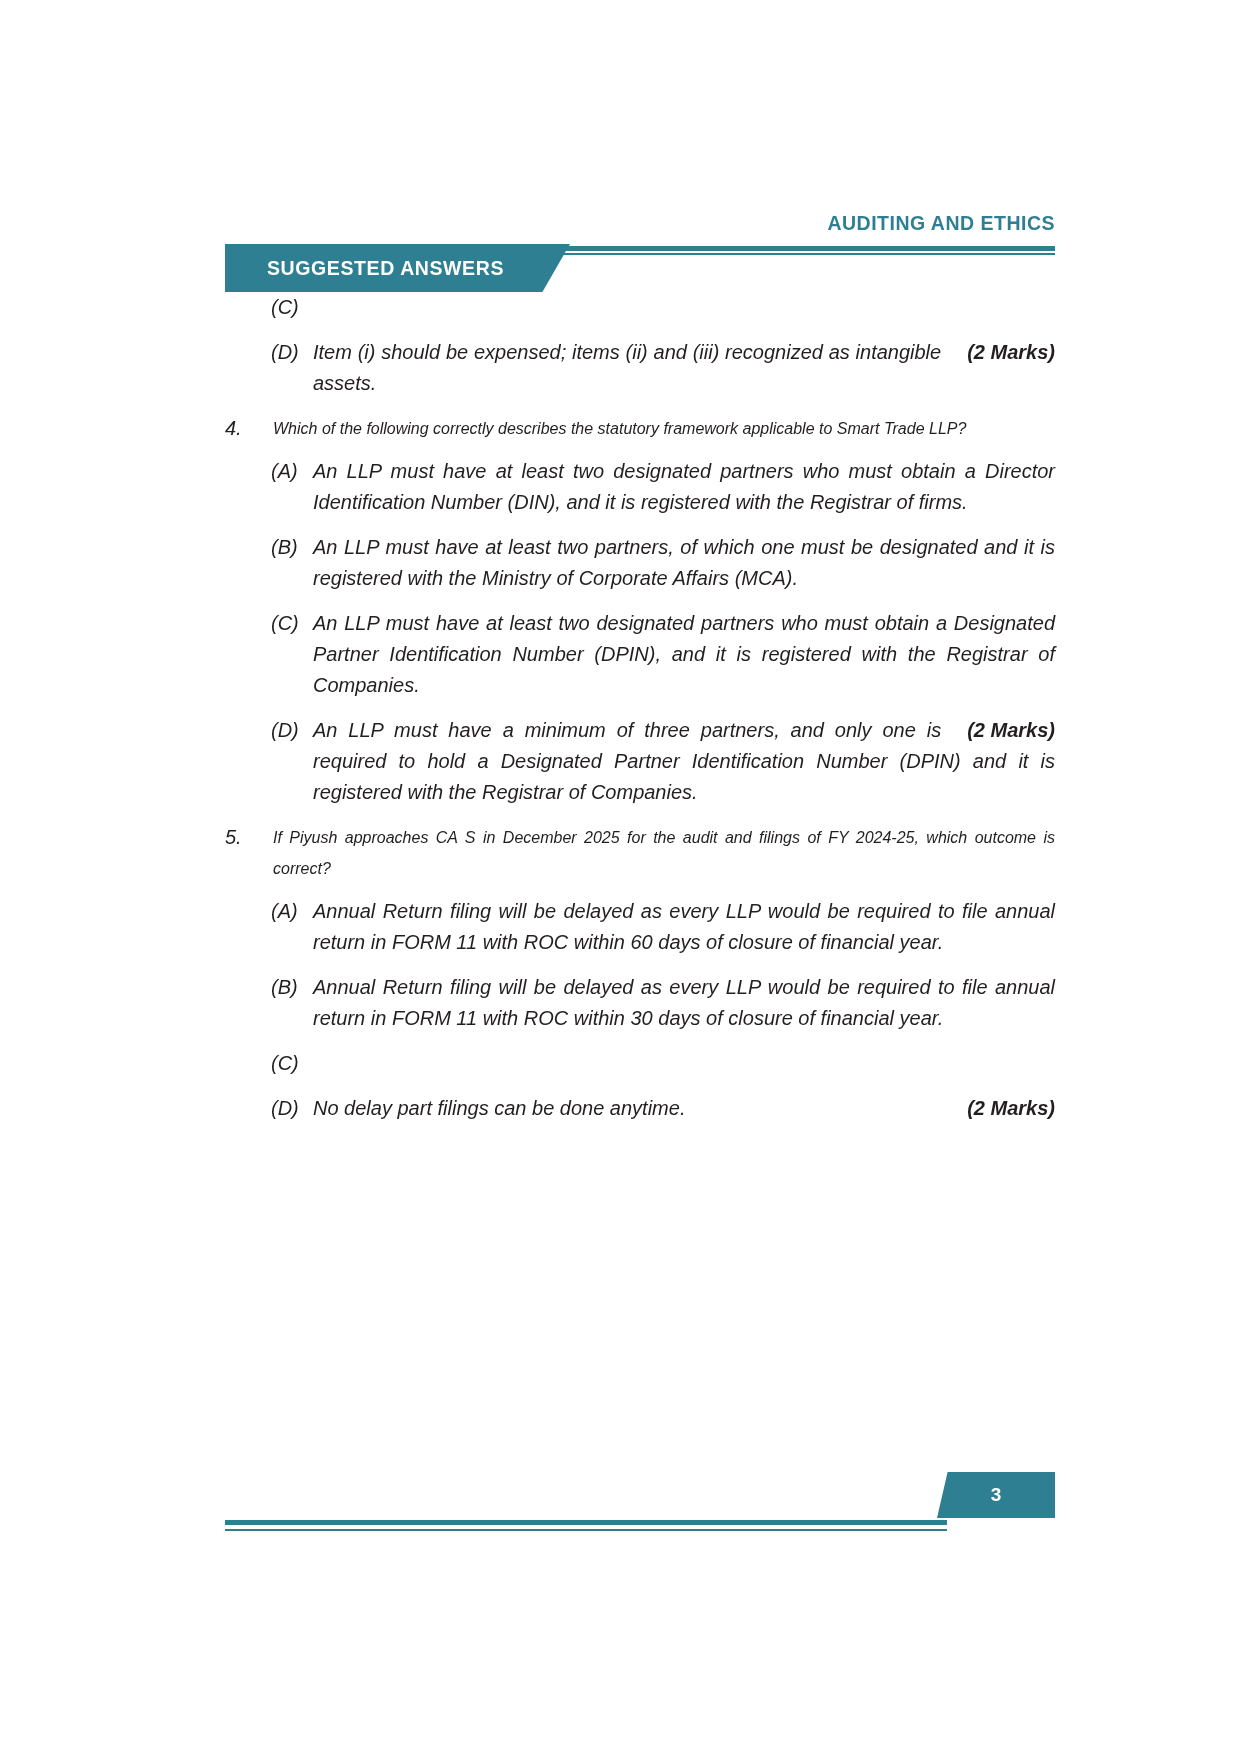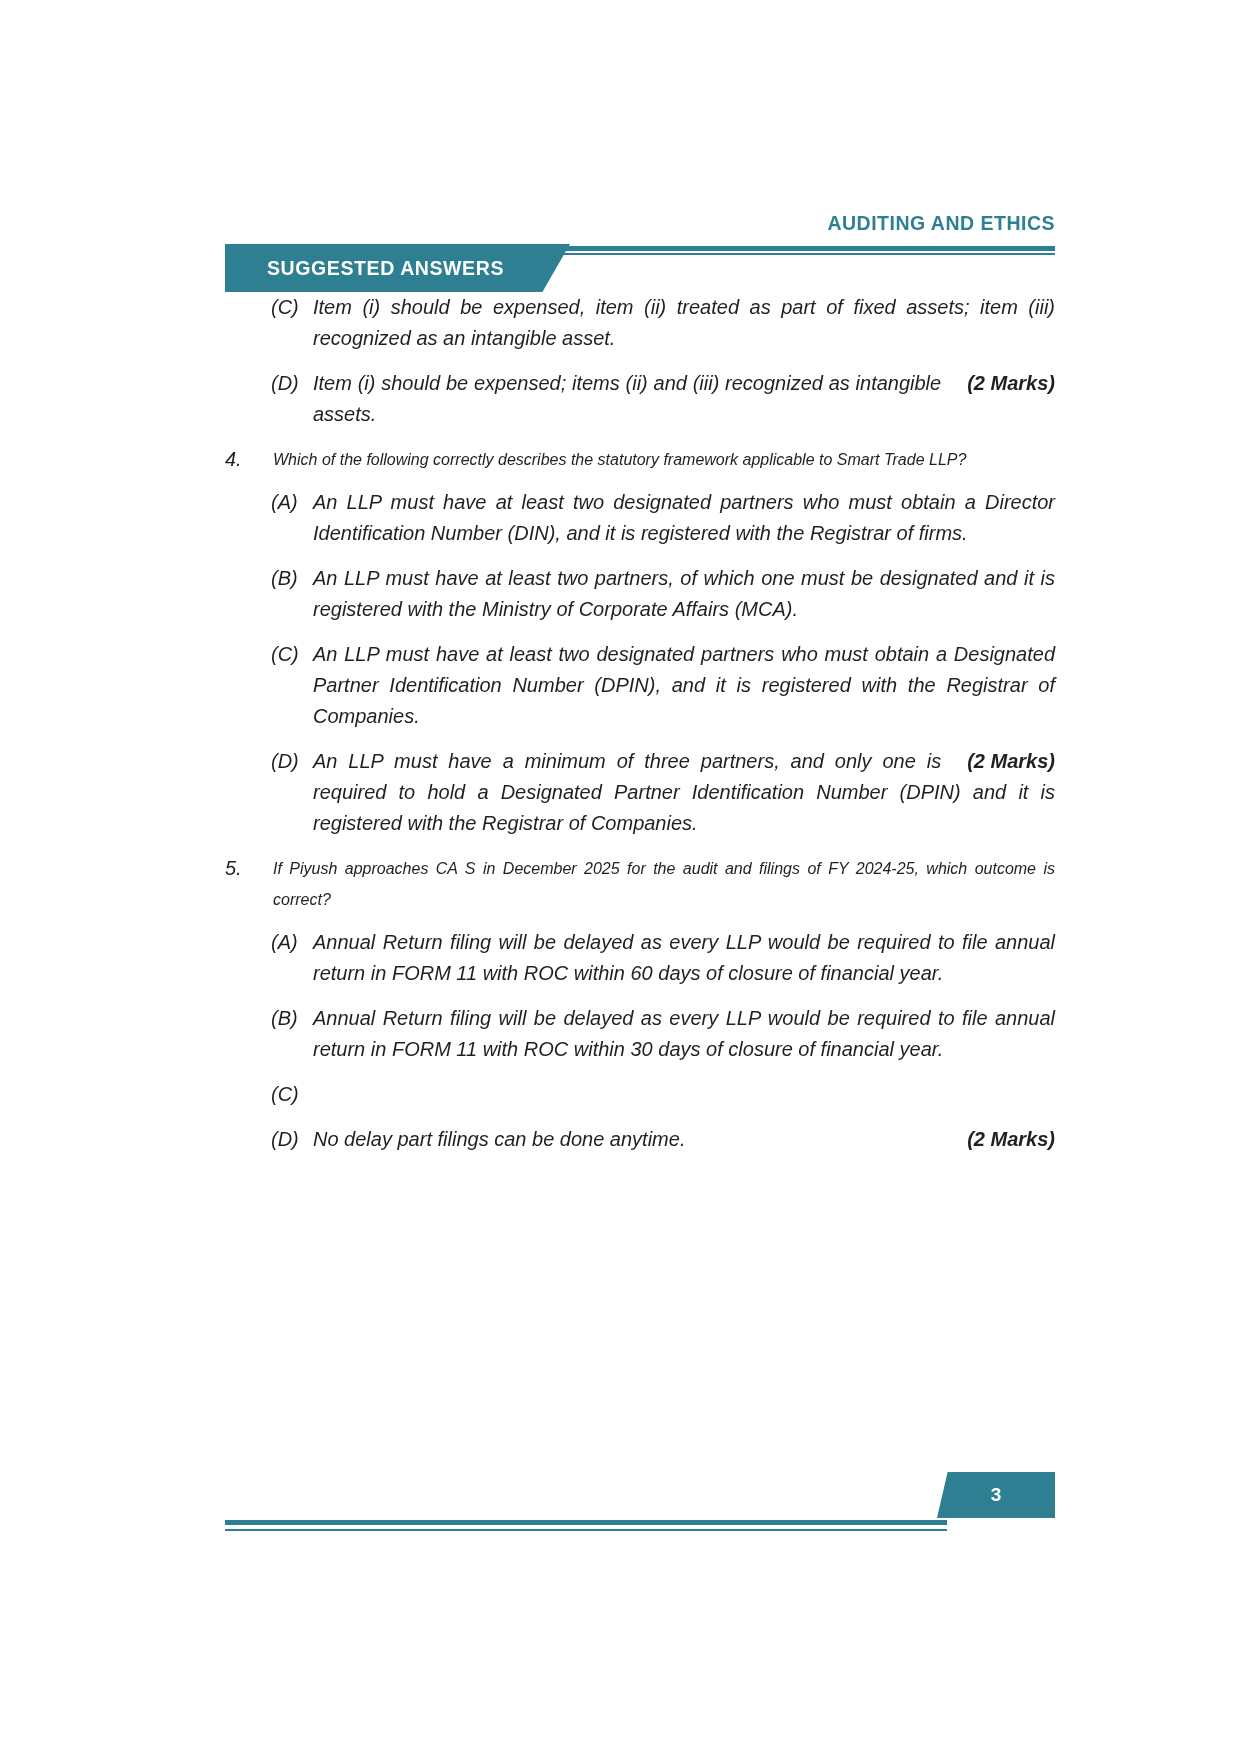--- a/index.html
+++ b/index.html
@@ -214,21 +214,20 @@
     <div class="header-tab">
       <span class="header-tab-label">SUGGESTED ANSWERS</span>
     </div>
     <div class="header-right">AUDITING AND ETHICS</div>
   </div>
 
   <div class="content">
 
     <div class="opt-block">
       <div class="opt-label">(C)</div>
-      <div class="opt-text">Item (i) should be expensed, item (ii) treated as part of fixed assets; item (iii) recognized as an intangible asset.</div>
     </div>
 
     <div class="opt-block">
       <div class="opt-label">(D)</div>
       <div class="opt-text">
         <span class="marks">(2 Marks)</span>
         <span>Item (i) should be expensed; items (ii) and (iii) recognized as intangible assets.</span>
       </div>
     </div>
 

